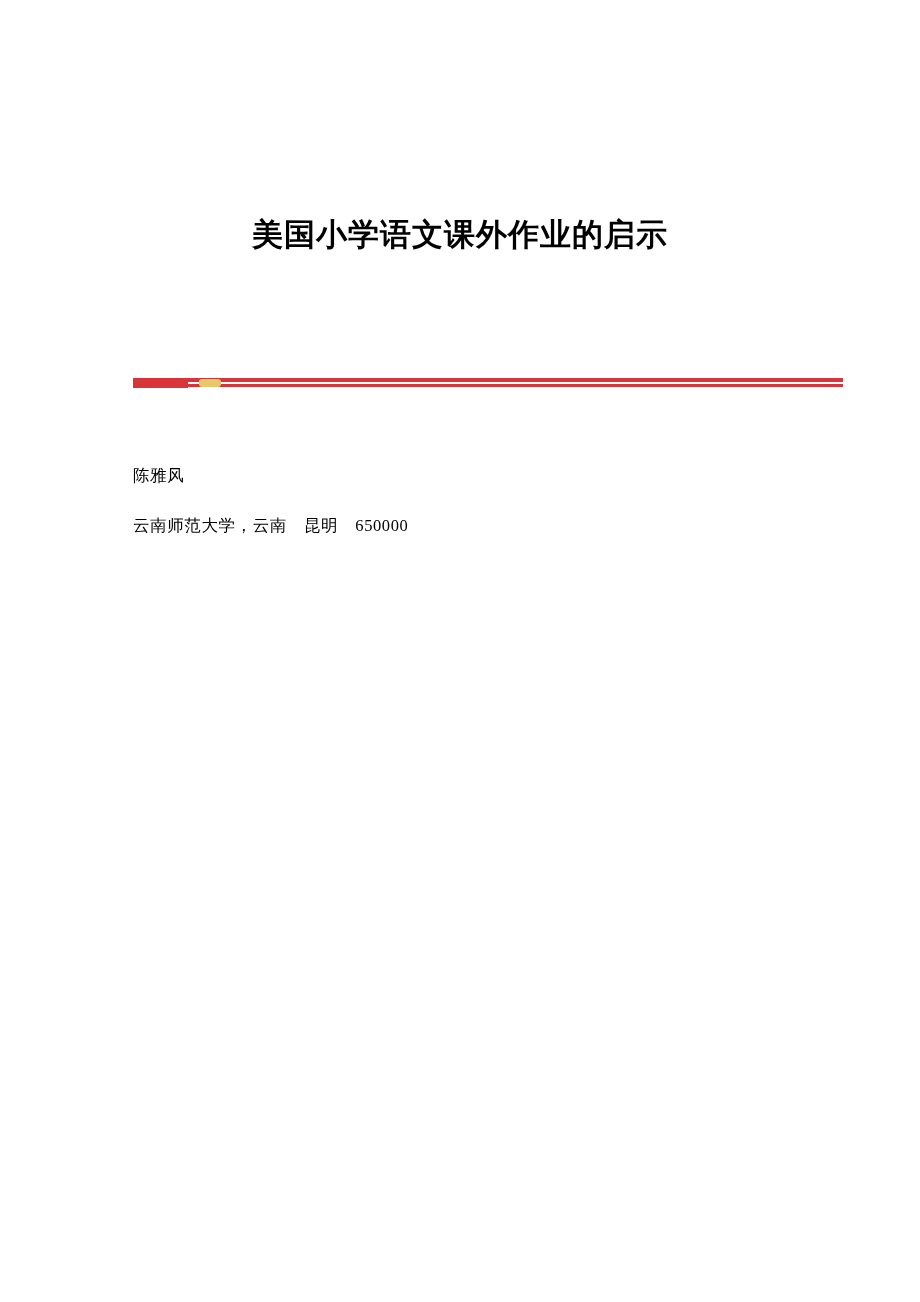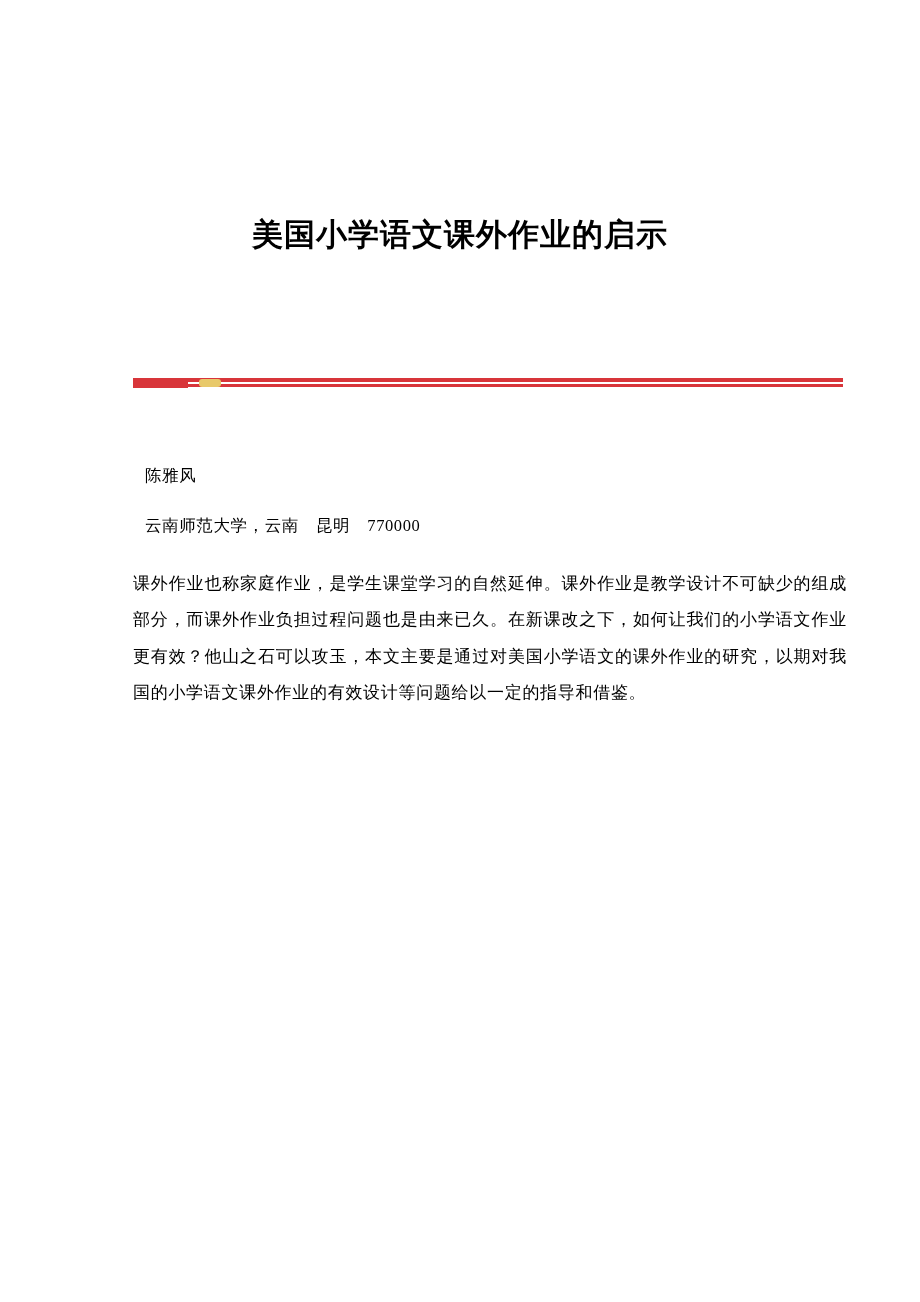--- a/index.html
+++ b/index.html
@@ -75,21 +75,21 @@
     position: absolute;
     left: 133px;
     top: 465px;
     width: 714px;
   }
   .line-author,
   .line-affil {
     font-size: 16.5px;
     line-height: 1.35;
     letter-spacing: 0.6px;
-    margin: 0 0 28px 12px;
+    margin: 0 0 28px 0;
   }
   .para {
     font-size: 17px;
     line-height: 2.15;
     letter-spacing: 0.7px;
     margin: 0 0 6px 0;
     text-align: justify;
     text-justify: inter-ideograph;
   }
   .heading {
@@ -110,21 +110,20 @@
     <div class="bar-top"></div>
     <div class="bar-bottom"></div>
     <div class="dash-left"></div>
     <div class="lozenge"></div>
   </div>
 
   <div class="body-block">
 
     <p class="line-author">陈雅风</p>
 
-    <p class="line-affil">云南师范大学，云南　昆明　770000</p>
+    <p class="line-affil">云南师范大学，云南　昆明　650000</p>
 
-    <p class="para">课外作业也称家庭作业，是学生课堂学习的自然延伸。课外作业是教学设计不可缺少的组成部分，而课外作业负担过程问题也是由来已久。在新课改之下，如何让我们的小学语文作业更有效？他山之石可以攻玉，本文主要是通过对美国小学语文的课外作业的研究，以期对我国的小学语文课外作业的有效设计等问题给以一定的指导和借鉴。</p>
 
 
 
   </div>
 
 </div>
 
 </body></html>

